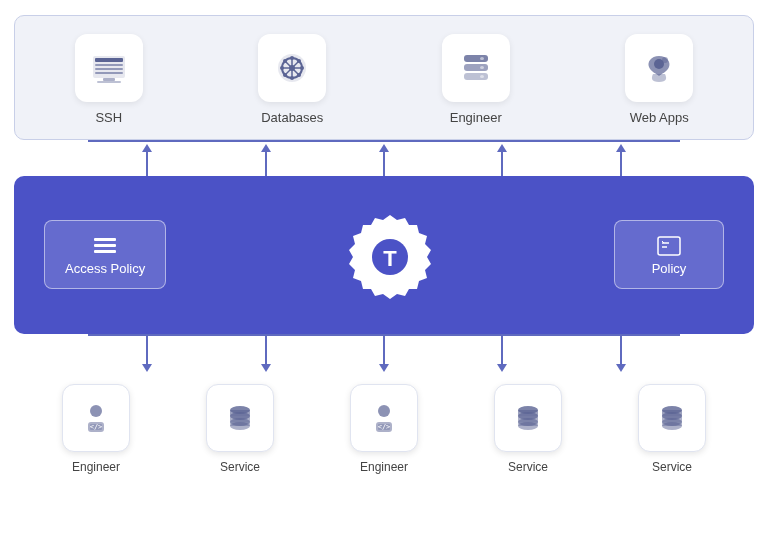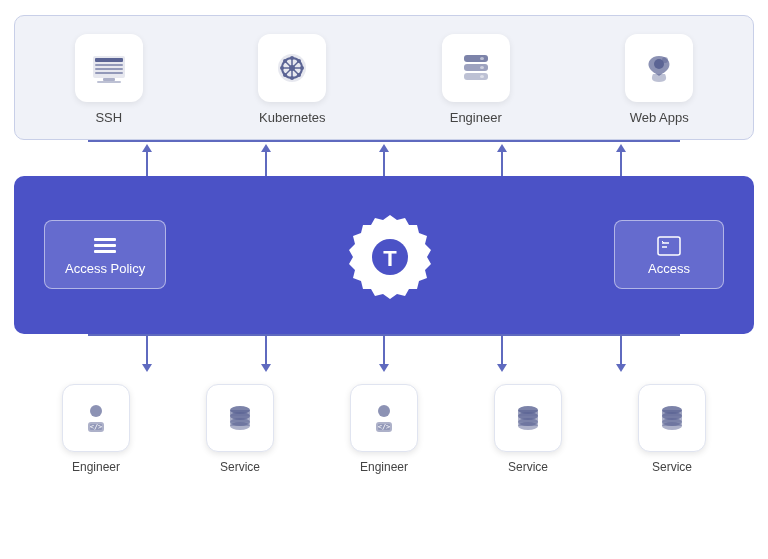--- a/index.html
+++ b/index.html
@@ -225,21 +225,21 @@
           <circle cx="18" cy="8" r="2" fill="#5b6494"></circle>
           <circle cx="18" cy="28" r="2" fill="#5b6494"></circle>
           <circle cx="8" cy="18" r="2" fill="#5b6494"></circle>
           <circle cx="28" cy="18" r="2" fill="#5b6494"></circle>
           <circle cx="11" cy="11" r="2" fill="#5b6494"></circle>
           <circle cx="25" cy="25" r="2" fill="#5b6494"></circle>
           <circle cx="25" cy="11" r="2" fill="#5b6494"></circle>
           <circle cx="11" cy="25" r="2" fill="#5b6494"></circle>
         </svg>
       </div>
-      <span class="service-label">Kubernetes</span>
+      <span class="service-label">Databases</span>
     </div>
 
     <div class="service-item">
       <div class="service-icon-box">
         <svg viewBox="0 0 36 36" fill="none">
           <rect x="6" y="5" width="24" height="7" rx="3" fill="#5b6494" opacity="0.8"></rect>
           <rect x="6" y="14" width="24" height="7" rx="3" fill="#5b6494" opacity="0.6"></rect>
           <rect x="6" y="23" width="24" height="7" rx="3" fill="#5b6494" opacity="0.4"></rect>
           <ellipse cx="24" cy="8.5" rx="2" ry="1.5" fill="white" opacity="0.5"></ellipse>
           <ellipse cx="24" cy="17.5" rx="2" ry="1.5" fill="white" opacity="0.5"></ellipse>
@@ -314,21 +314,21 @@
       </svg>
     </div>
 
     <div class="policy-box">
       <svg viewBox="0 0 28 28" fill="none">
         <rect x="3" y="4" width="22" height="18" rx="2" fill="none" stroke="white" stroke-width="1.5"></rect>
         <line x1="7" y1="10" x2="14" y2="10" stroke="white" stroke-width="1.5"></line>
         <line x1="7" y1="14" x2="12" y2="14" stroke="white" stroke-width="1.5"></line>
         <path d="M7 8 L9 10" stroke="white" stroke-width="1"></path>
       </svg>
-      <span class="policy-label">Access</span>
+      <span class="policy-label">Policy</span>
     </div>
   </div>
 
   <div style="width:80%; height:50px; position:relative; display:flex; align-items:center;">
     <div style="position:absolute; top:0; left:0; right:0; height:2px; background:#5f6abf;"></div>
     <div style="width:100%; display:flex; justify-content:space-around; position:absolute; top:0;">
       <div class="v-line-down">
         <div class="arrow-line-v" style="height:30px;"></div>
         <div class="arrow-head-down"></div>
       </div>

